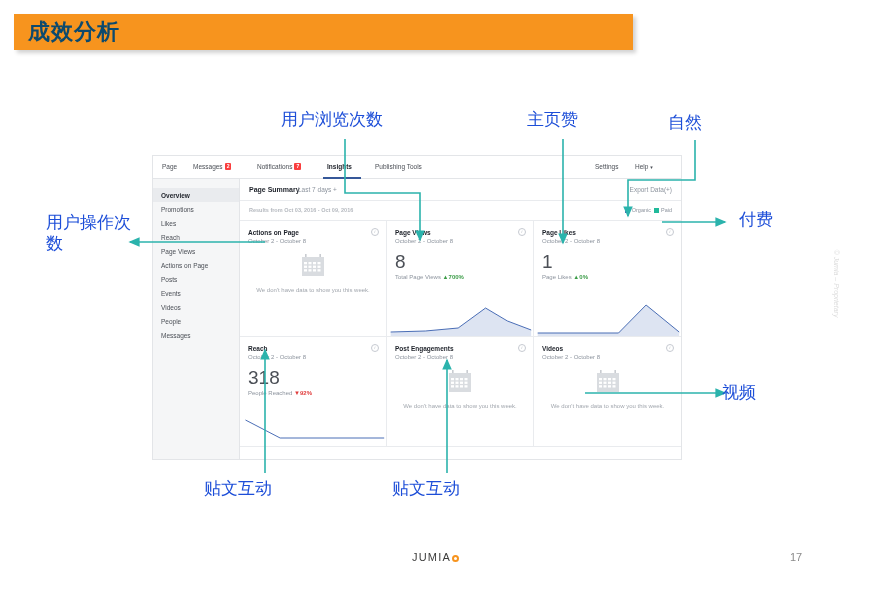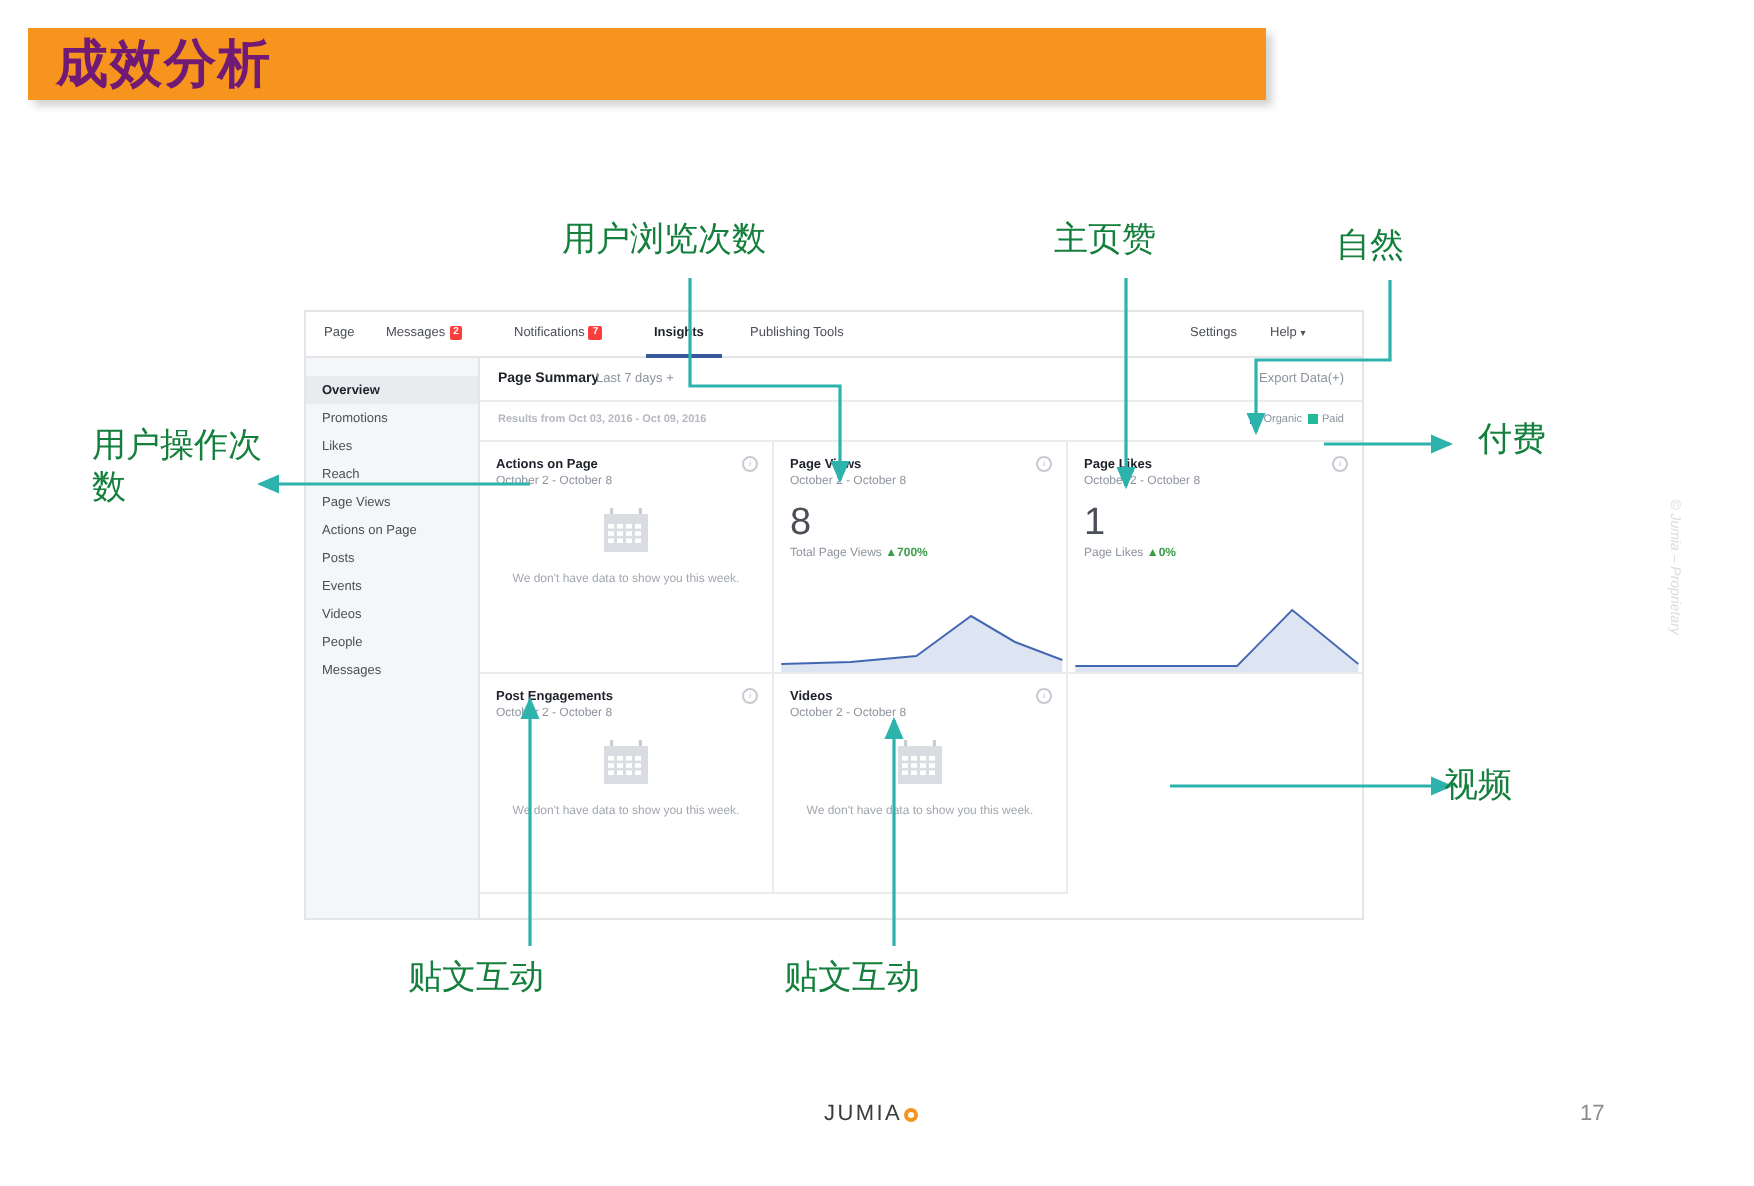--- a/index.html
+++ b/index.html
@@ -24,22 +24,22 @@
     width: 619px;
     height: 36px;
     background: #f7941e;
     box-shadow: 3px 3px 4px rgba(0,0,0,0.18);
   }
   .title-banner .title-text {
     position: absolute;
     left: 14px;
     top: 50%;
     transform: translateY(-50%);
-    color: #701a75;
-    font-size: 26px;
+    color: #0c4a6e;
+    font-size: 22px;
     font-weight: bold;
     letter-spacing: 1px;
     white-space: nowrap;
     text-align: center;
   }
 
   
   .fb-shot {
     position: absolute;
     left: 152px;
@@ -266,21 +266,21 @@
     font-size: 6px;
     color: #a2a7ae;
     margin: 9px 14px 0 14px;
     line-height: 8px;
   }
 
   
   .anno {
     position: absolute;
     font-size: 17px;
-    color: #15803d;
+    color: #1d4ed8;
     white-space: nowrap;
     line-height: 21px;
     font-family: Liberation Serif, serif;
   }
   .anno-multi { white-space: normal; width: 90px; }
 
   .arrows {
     position: absolute;
     left: 0; top: 0;
     width: 877px;
@@ -451,20 +451,33 @@
           <div class="card-sub">
             <span>Page Likes</span>
             <span class="delta-up">▲<span>0%</span></span>
           </div>
           <svg class="spark" viewBox="0 0 160 42" preserveAspectRatio="none">
             <path d="M4,39 L92,39 L122,11 L158,38 L158,42 L4,42 Z" fill="#dde4f2"></path>
             <polyline points="4,39 92,39 122,11 158,38" fill="none" stroke="#4267b2" stroke-width="1"></polyline>
           </svg>
         </div>
 
+        <div class="card">
+          <div class="card-title">Reach</div>
+          <div class="card-date">October 2 - October 8</div>
+          <div class="info-dot">i</div>
+          <div class="card-big">318</div>
+          <div class="card-sub">
+            <span>People Reached</span>
+            <span class="delta-down">▼<span>92%</span></span>
+          </div>
+          <svg class="spark" viewBox="0 0 160 42" preserveAspectRatio="none">
+            <polyline points="6,16 44,34 158,34" fill="none" stroke="#4267b2" stroke-width="1"></polyline>
+          </svg>
+        </div>
 
         <div class="card">
           <div class="card-title">Post Engagements</div>
           <div class="card-date">October 2 - October 8</div>
           <div class="info-dot">i</div>
           <div class="nodata">
             <svg class="cal-icon" viewBox="0 0 26 24">
               <rect x="5" y="1" width="1.6" height="5" fill="#c9ccd1"></rect>
               <rect x="19.4" y="1" width="1.6" height="5" fill="#c9ccd1"></rect>
               <rect x="2" y="4" width="22" height="19" fill="#d9dce0"></rect>

